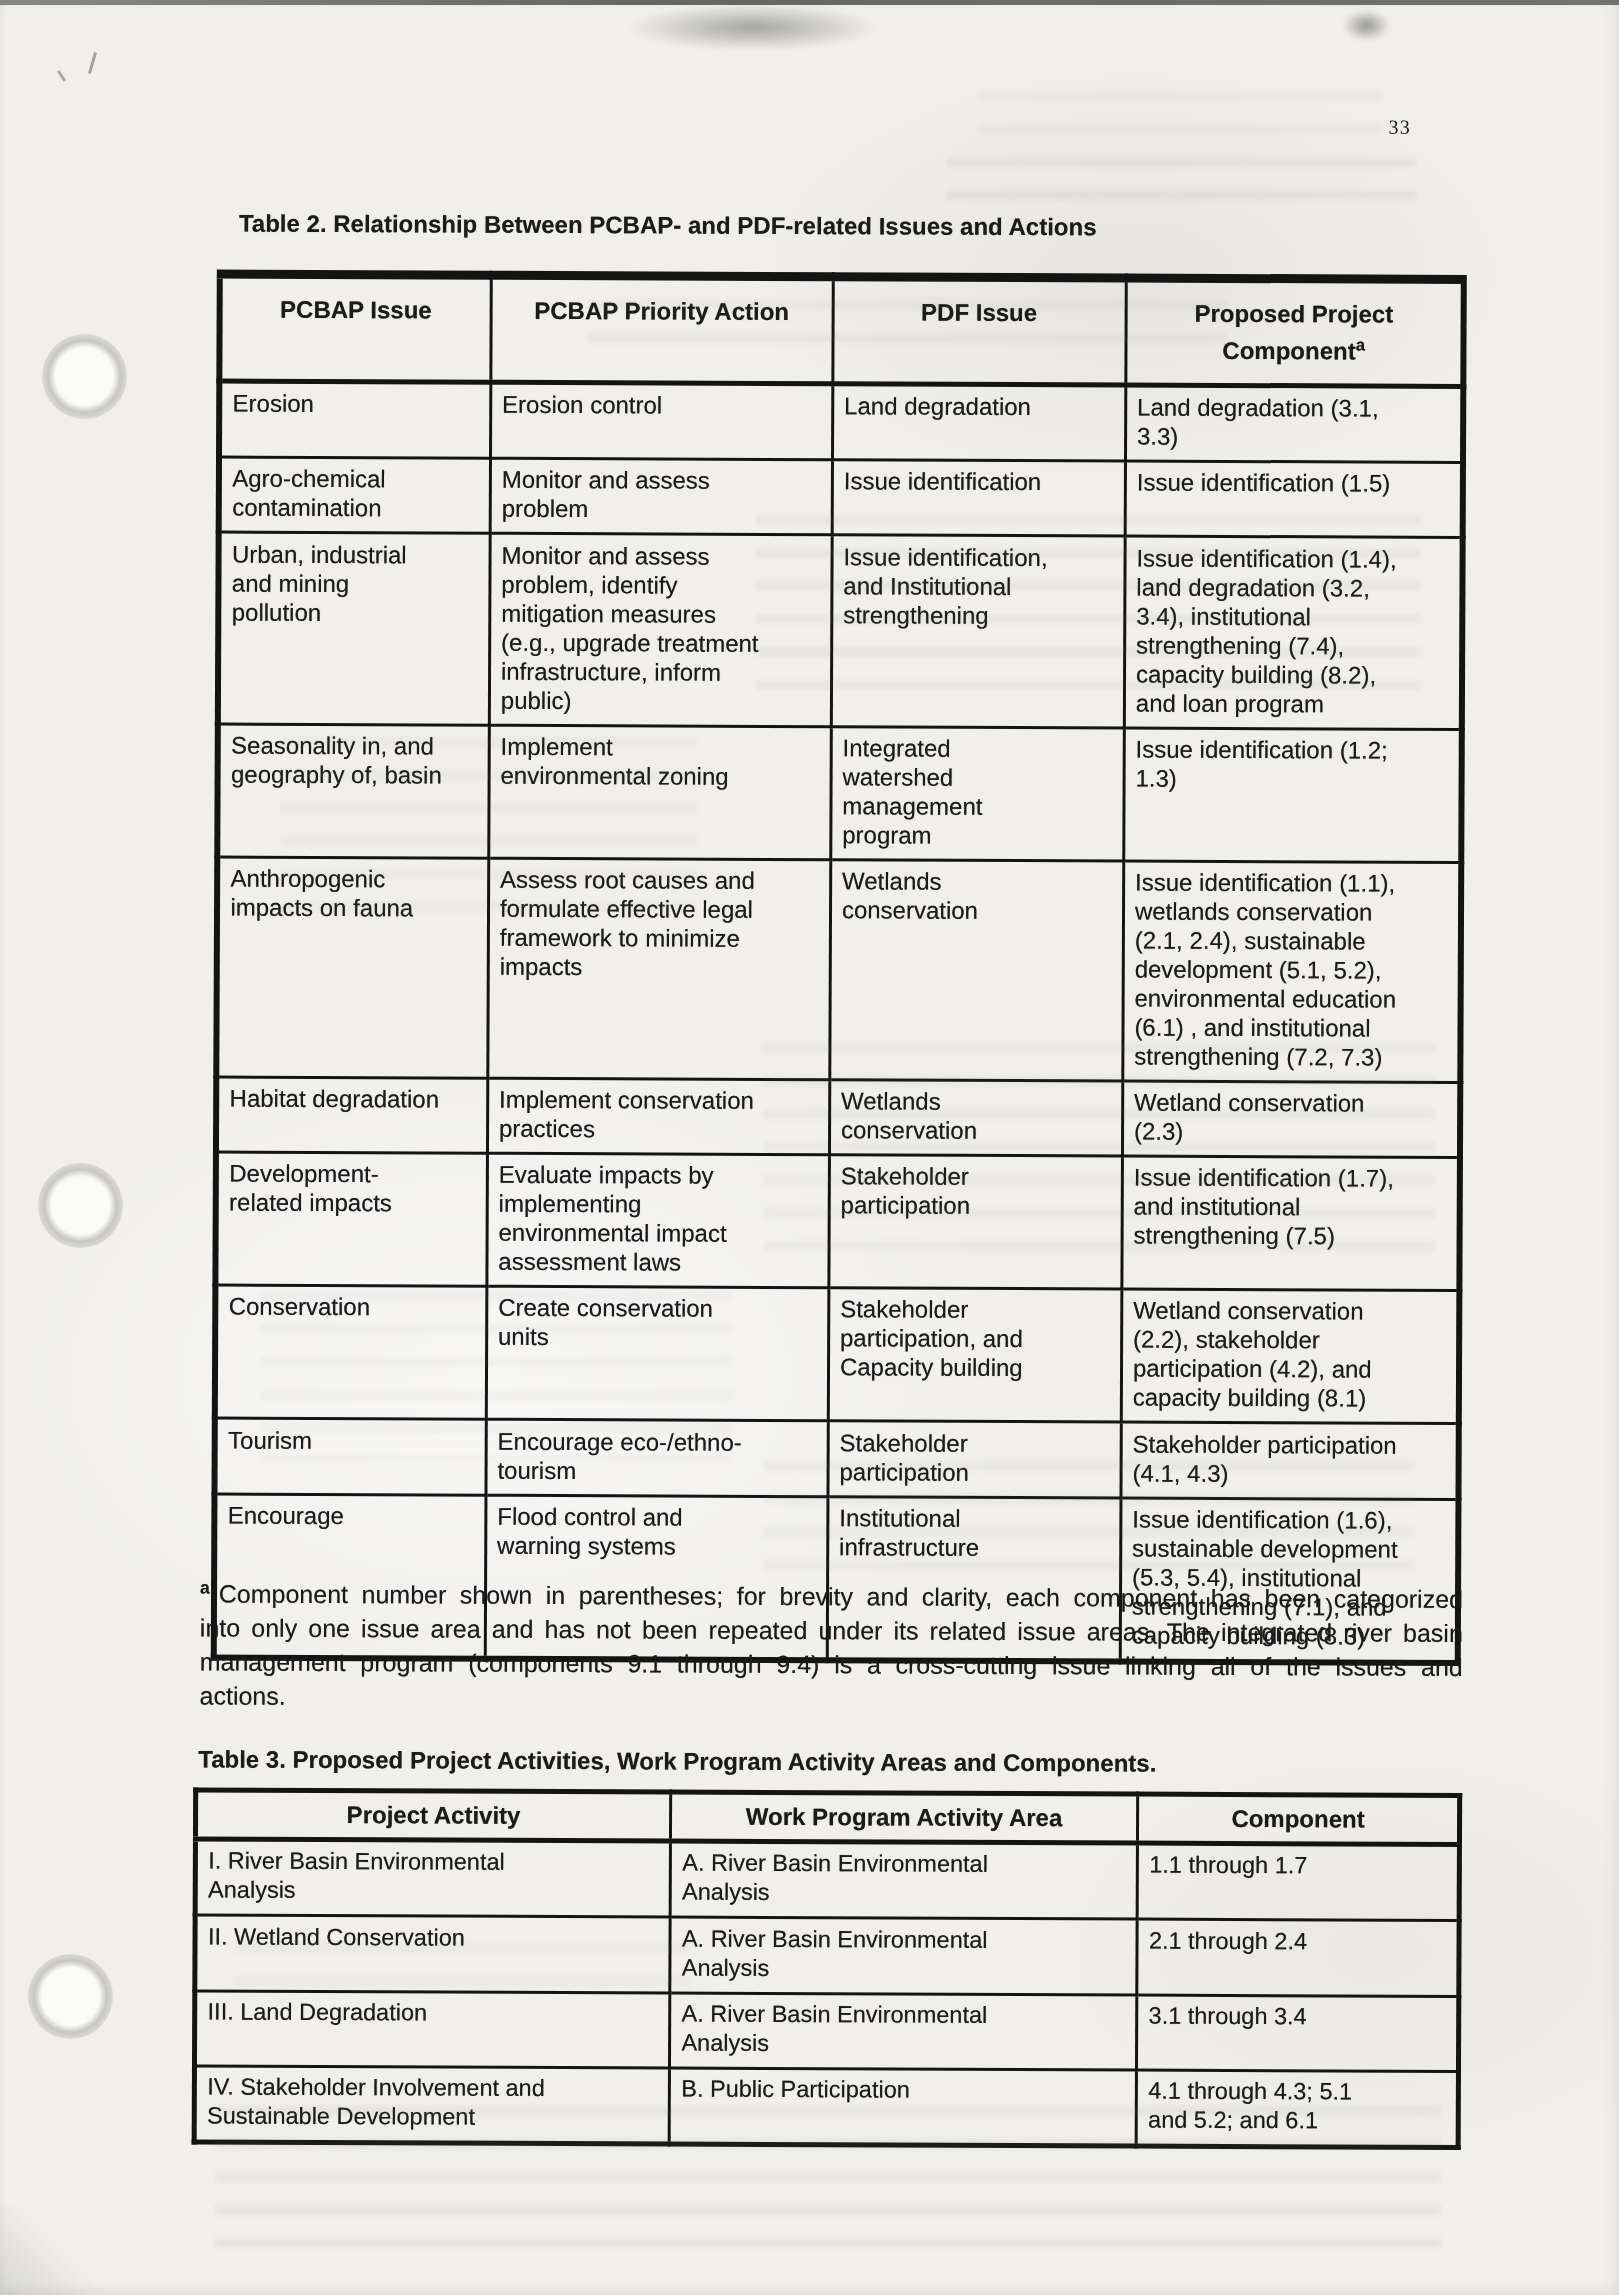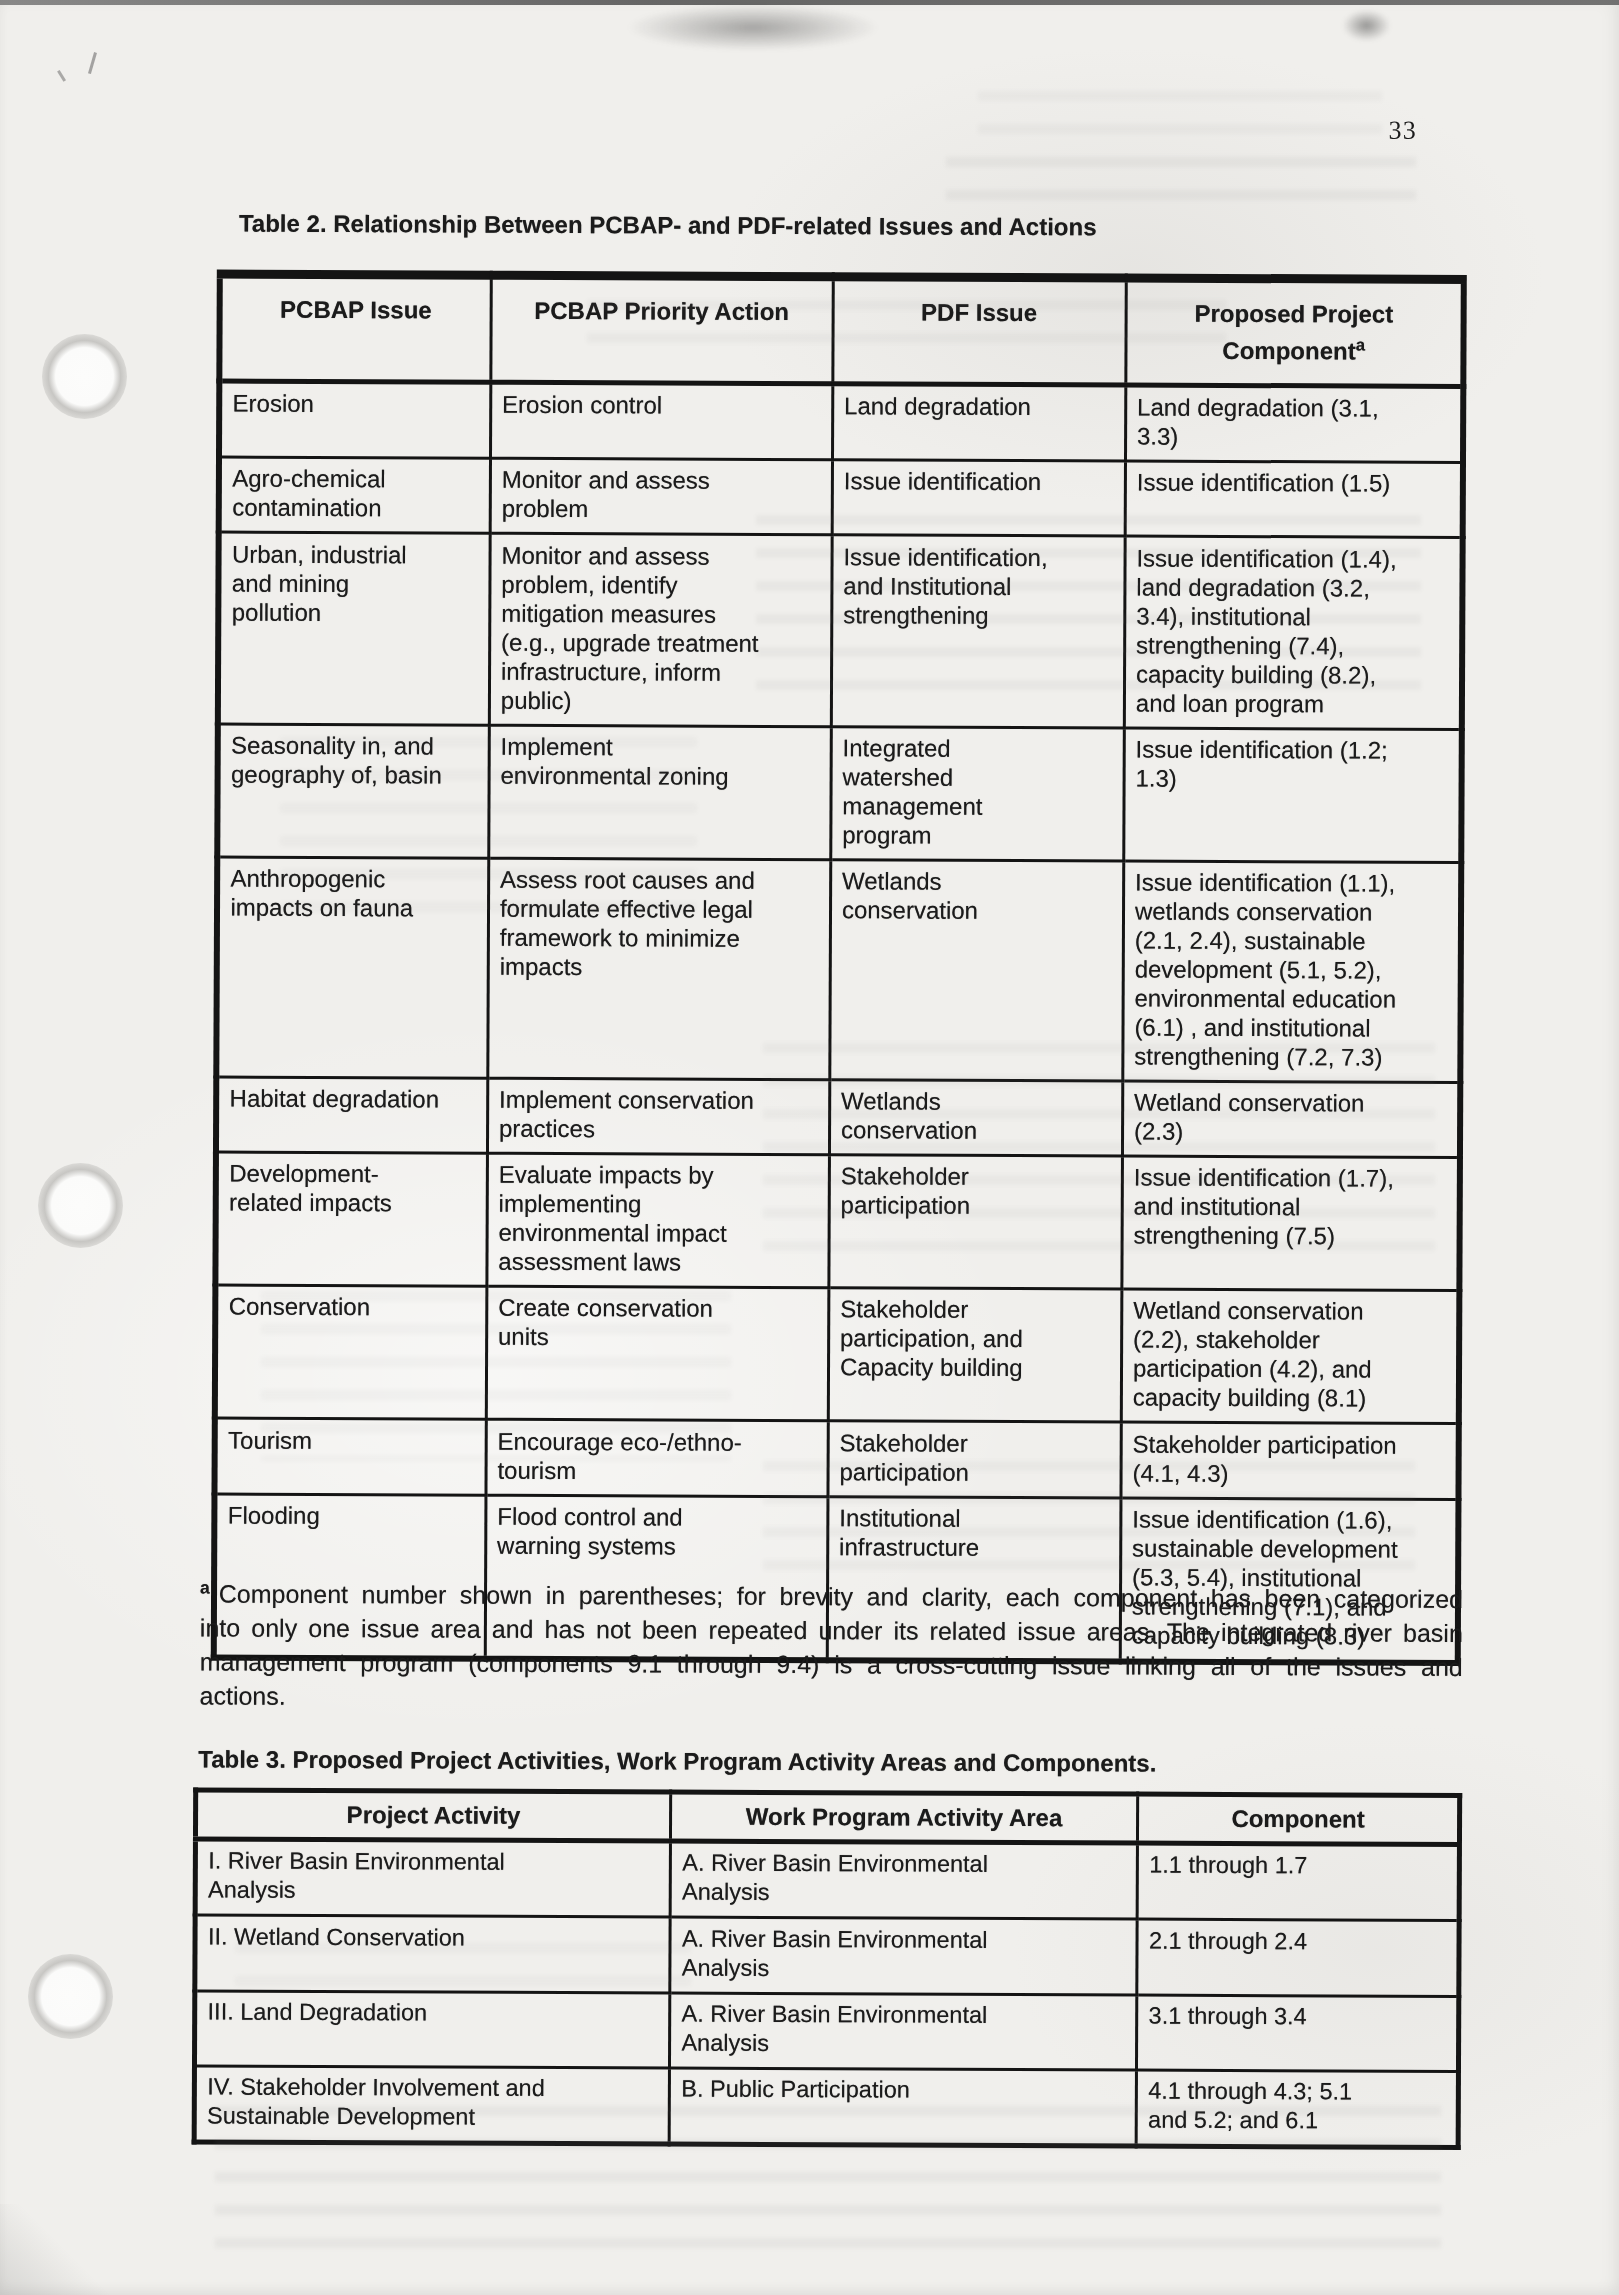--- a/index.html
+++ b/index.html
@@ -16,21 +16,21 @@
       radial-gradient(ellipse 783px 522px at 30% 60%, rgba(255,255,255,.5), transparent 70%),
       radial-gradient(ellipse 522px 326px at 85% 85%, rgba(205,203,199,.2), transparent 70%),
       var(--paper);
     box-shadow: inset -6.5px 0 15.7px rgba(0,0,0,.05), inset 0 -5.2px 11.7px rgba(0,0,0,.04);
     overflow:hidden;
     font-family:"Liberation Sans","DejaVu Sans",sans-serif;
     color:var(--ink);
   }
   .content{position:absolute;left:0;top:0;width:100%;height:100%;
     transform:rotate(0.25deg);transform-origin:326px 0;}
-  .page-number{position:absolute;left:1389px;top:111px;font-size:26px;letter-spacing:1.3px;
+  .page-number{position:absolute;left:1389px;top:111px;font-size:20px;letter-spacing:1.3px;
     font-family:"Liberation Serif","DejaVu Serif",serif;}
   .tbl-title{position:absolute;font-size:24px;font-weight:700;
     text-shadow:0 0 0.7px rgba(20,20,20,.55);}
   #t2-title{left:240px;top:210px;}
   #t3-title{left:206px;top:1746px;width:1239px;}
 
   table.scan{
     position:absolute;border-collapse:collapse;table-layout:fixed;
     background:transparent;z-index:2;
   }
@@ -228,21 +228,21 @@
           <tr>
             <td>Tourism</td>
             <td>Encourage eco-/ethno-
 tourism</td>
             <td>Stakeholder
 participation</td>
             <td>Stakeholder participation
 (4.1, 4.3)</td>
           </tr>
           <tr>
-            <td>Flooding</td>
+            <td>Encourage</td>
             <td>Flood control and
 warning systems</td>
             <td>Institutional
 infrastructure</td>
             <td>Issue identification (1.6),
 sustainable development
 (5.3, 5.4), institutional
 strengthening (7.1), and
 capacity building (8.3)</td>
           </tr>

